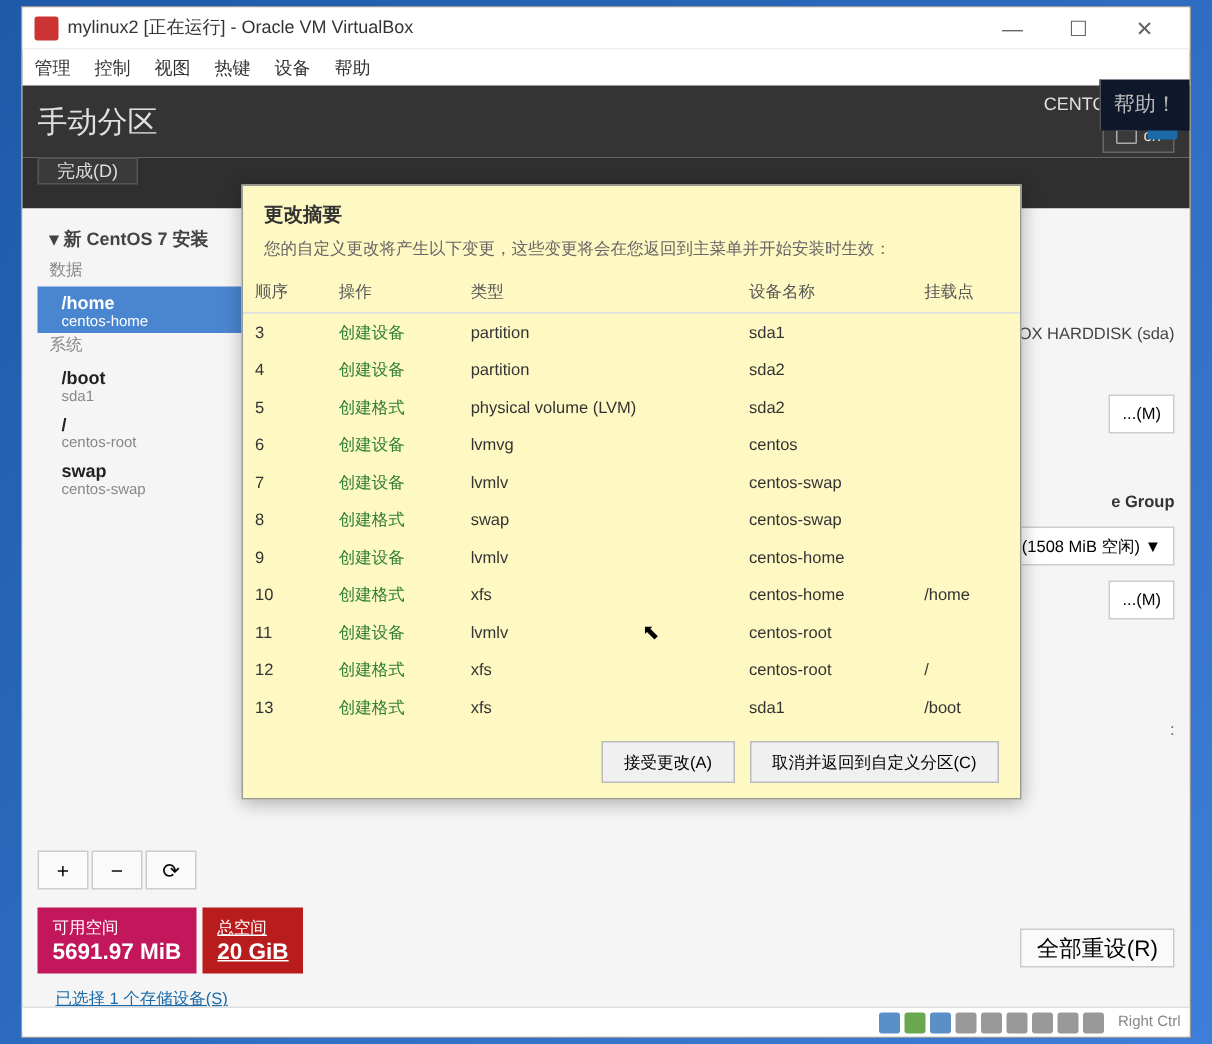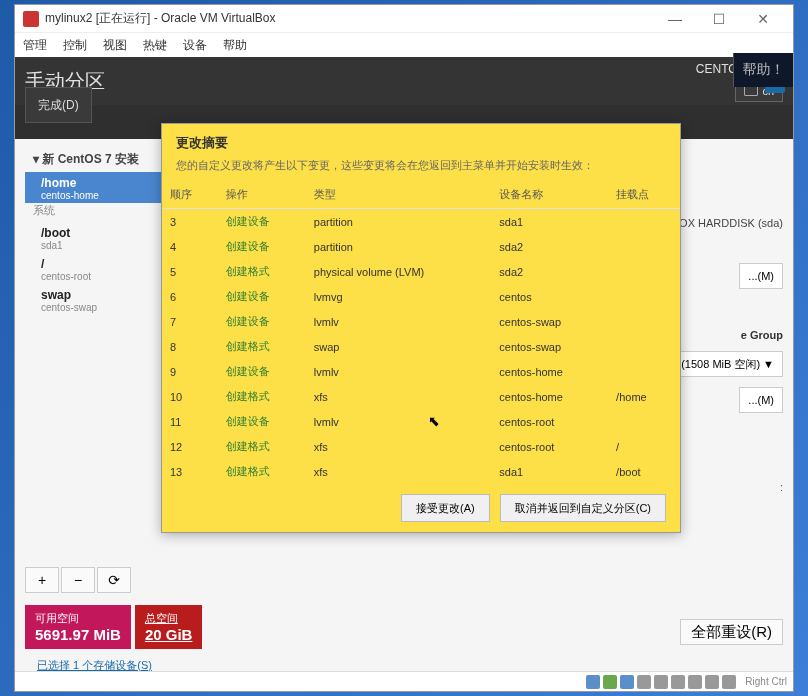--- a/index.html
+++ b/index.html
@@ -9,21 +9,21 @@
 .vbox-titlebar .vb-icon { width: 16px; height: 16px; background: #c33; margin-right: 6px; border-radius: 2px; }
 .vbox-titlebar .spacer { flex: 1; }
 .vbox-titlebar .wbtn { width: 44px; height: 28px; display: flex; align-items: center; justify-content: center; color: #666; cursor: pointer; font-size: 14px; }
 .vbox-menubar { height: 24px; display: flex; align-items: center; padding: 0 8px; font-size: 12px; color: #333; gap: 16px; }
 .vbox-menubar span { cursor: pointer; }
 .installer-top { height: 48px; background: #343434; color: #e0e0e0; display: flex; align-items: center; padding: 0 10px; position: relative; }
 .installer-top .title { font-size: 20px; }
 .installer-top .right { position: absolute; right: 10px; top: 4px; font-size: 12px; display: flex; flex-direction: column; align-items: flex-end; gap: 2px; }
 .installer-top .kb { display: inline-flex; align-items: center; gap: 4px; border: 1px solid #666; padding: 0 8px; height: 22px; font-size: 11px; background: #3a3a3a; }
 .installer-top .kb-icon { width: 14px; height: 10px; border: 1px solid #aaa; border-radius: 1px; }
-.done-btn { height: 36px; padding: 0 12px; background: #3a3a3a; border: 1px solid #555; color: #ddd; font-size: 12px; position: absolute; left: 10px; bottom: -18px; z-index: 2; }
+.done-btn { height: 18px; padding: 0 12px; background: #3a3a3a; border: 1px solid #555; color: #ddd; font-size: 12px; position: absolute; left: 10px; bottom: -18px; z-index: 2; }
 .help-btn { position: absolute; right: 0; top: 48px; width: 60px; height: 34px; background: #0f172a; color: #bbb; font-size: 14px; display: flex; align-items: center; justify-content: center; border-left: 1px solid #555; }
 .help-icon { position: absolute; right: 8px; top: 18px; width: 20px; height: 18px; background: #1a6aa8; border-radius: 2px; }
 .dark-strip { height: 34px; background: #2f2f2f; }
 .content { position: relative; height: 548px; background: #f5f5f5; }
 .sidebar { position: absolute; left: 10px; top: 8px; width: 140px; }
 .sb-head { font-size: 12px; color: #444; padding: 4px 8px; font-weight: bold; }
 .sb-sub { font-size: 11px; color: #888; padding: 0 8px 4px; }
 .sb-item { padding: 4px 10px 2px 16px; font-size: 12px; }
 .sb-item .mp { font-weight: bold; color: #222; }
 .sb-item .dev { font-size: 10px; color: #888; }
@@ -34,21 +34,21 @@
 .space-box { position: absolute; bottom: 38px; left: 10px; display: flex; gap: 4px; }
 .space-box .box { padding: 6px 10px; color: #fff; font-size: 11px; }
 .space-box .avail { background: #c2185b; }
 .space-box .total { background: #b91c1c; text-decoration: underline; }
 .space-box .big { font-size: 15px; font-weight: bold; }
 .storage-link { position: absolute; bottom: 14px; left: 22px; font-size: 11px; color: #1a6aa8; text-decoration: underline; cursor: pointer; }
 .right-panel { position: absolute; left: 372px; top: 8px; right: 10px; }
 .rp-title { font-size: 13px; font-weight: bold; color: #333; padding: 4px 0; }
 .rp-combo { display: inline-flex; align-items: center; border: 1px solid #ccc; height: 26px; padding: 0 8px; font-size: 11px; background: #fff; gap: 8px; }
 .reset-btn { position: absolute; right: 10px; bottom: 42px; height: 26px; padding: 0 10px; border: 1px solid #ccc; background: #fafafa; font-size: 15px; }
-.modal { position: absolute; left: 146px; top: 118px; width: 520px; background: #fde047; border: 1px solid #999; box-shadow: 0 2px 12px rgba(0,0,0,0.3); }
+.modal { position: absolute; left: 146px; top: 118px; width: 520px; background: #fef9c3; border: 1px solid #999; box-shadow: 0 2px 12px rgba(0,0,0,0.3); }
 .modal-title { padding: 10px 14px 6px; font-size: 13px; font-weight: bold; color: #333; }
 .modal-sub { padding: 0 14px 8px; font-size: 11px; color: #666; }
 .mtable { width: 100%; border-collapse: collapse; font-size: 11px; }
 .mtable th { text-align: left; padding: 6px 8px; color: #555; border-bottom: 1px solid #e0e0e0; font-weight: normal; }
 .mtable td { padding: 5px 8px; color: #333; }
 .mtable .op { color: #2e7d32; }
 .modal-btns { padding: 10px 14px; display: flex; justify-content: flex-end; gap: 10px; }
 .modal-btns button { height: 28px; padding: 0 14px; border: 1px solid #bbb; background: #f0f0f0; font-size: 11px; cursor: pointer; }
 .cursor { position: absolute; left: 413px; top: 408px; font-size: 14px; color: #000; pointer-events: none; }
 .vbox-status { position: absolute; bottom: 0; left: 0; right: 0; height: 20px; background: #fff; border-top: 1px solid #ddd; display: flex; align-items: center; justify-content: flex-end; padding: 0 6px; gap: 3px; font-size: 10px; color: #888; }
@@ -92,20 +92,21 @@
     <div class="help-icon"></div>
     <button class="done-btn">完成(D)</button>
   </div>
   <div class="dark-strip">
     <div class="help-btn">帮助！</div>
   </div>
 
   <div class="content">
     <div class="sidebar">
       <div class="sb-head">▾ 新 CentOS 7 安装</div>
+      <div class="sb-sub">数据</div>
       <div class="sb-item sel">
         <div class="mp">/home</div>
         <div class="dev">centos-home</div>
       </div>
       <div class="sb-sub">系统</div>
       <div class="sb-item">
         <div class="mp">/boot</div>
         <div class="dev">sda1</div>
       </div>
       <div class="sb-item">

